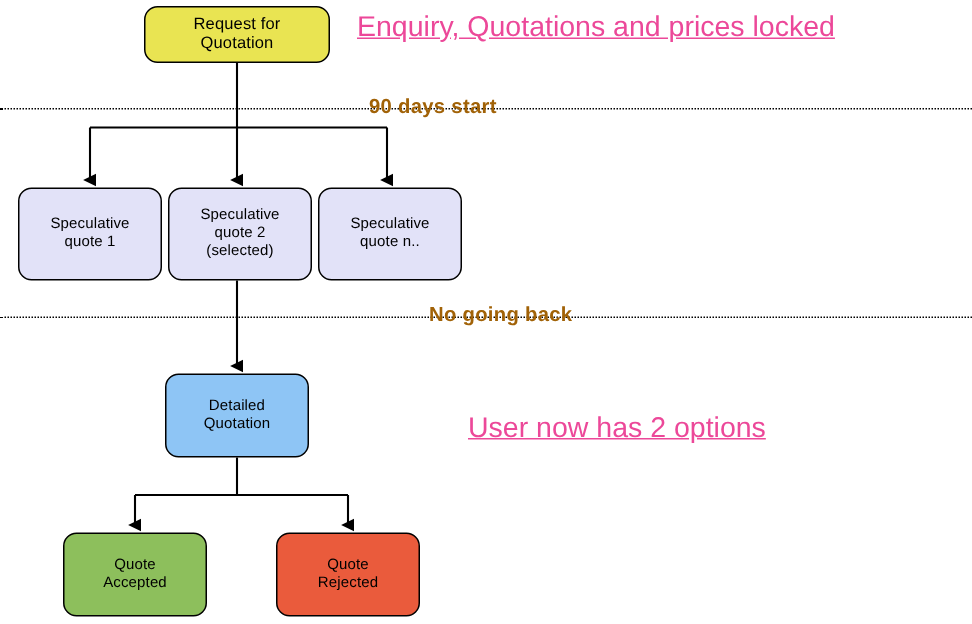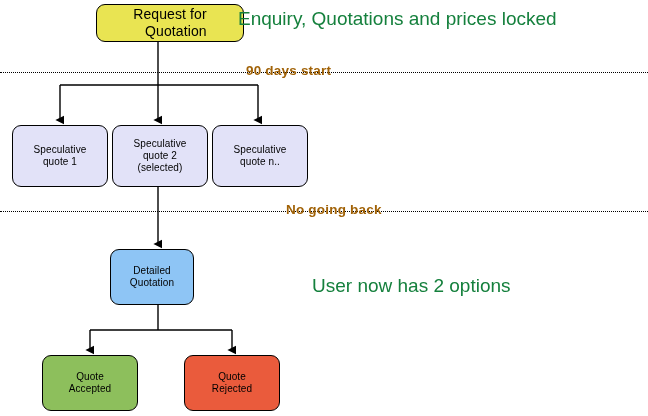--- a/index.html
+++ b/index.html
@@ -33,63 +33,63 @@
     line-height: 1.18;
     letter-spacing: 0.1px;
   }
   .node .node-label {
     display: block;
     white-space: pre-line;
     padding: 0 2px;
   }
 
   #node-rfq {
-    left: 96px;  top: 4px;  width: 148px; height: 38px;
+    left: 96px;  top: 4px;  width: 124px; height: 38px;
     background: #e9e452;
-    font-size: 14px;
-    text-align: right;
+    font-size: 11px;
   }
   #node-spec1 {
     left: 12px;  top: 125px; width: 96px; height: 62px;
     background: #e2e2f8;
     font-size: 10px;
   }
   #node-spec2 {
     left: 112px; top: 125px; width: 96px; height: 62px;
     background: #e2e2f8;
     font-size: 10px;
   }
   #node-specn {
     left: 212px; top: 125px; width: 96px; height: 62px;
     background: #e2e2f8;
     font-size: 10px;
   }
   #node-detailed {
-    left: 110px; top: 249px; width: 84px; height: 56px;
+    left: 110px; top: 249px; width: 96px; height: 56px;
     background: #8ec5f5;
     font-size: 10px;
   }
   #node-accepted {
     left: 42px;  top: 355px; width: 96px; height: 56px;
     background: #8dbf5c;
     font-size: 10px;
   }
   #node-rejected {
     left: 184px; top: 355px; width: 96px; height: 56px;
     background: #ea5b3c;
     font-size: 10px;
   }
 
   
   .annotation {
     position: absolute;
-    color: #15803d;
+    color: #ec4899;
     font-size: 19px;
     line-height: 1.35;
     white-space: pre-line;
+    text-decoration: underline;
   }
   #ann-enquiry  { left: 238px; top: 6px; }
   #ann-viewall  { left: 312px; top: 124px; }
   #ann-options  { left: 312px; top: 273px; }
 
   
   .phase-line {
     position: absolute;
     left: 0;
     width: 648px;

